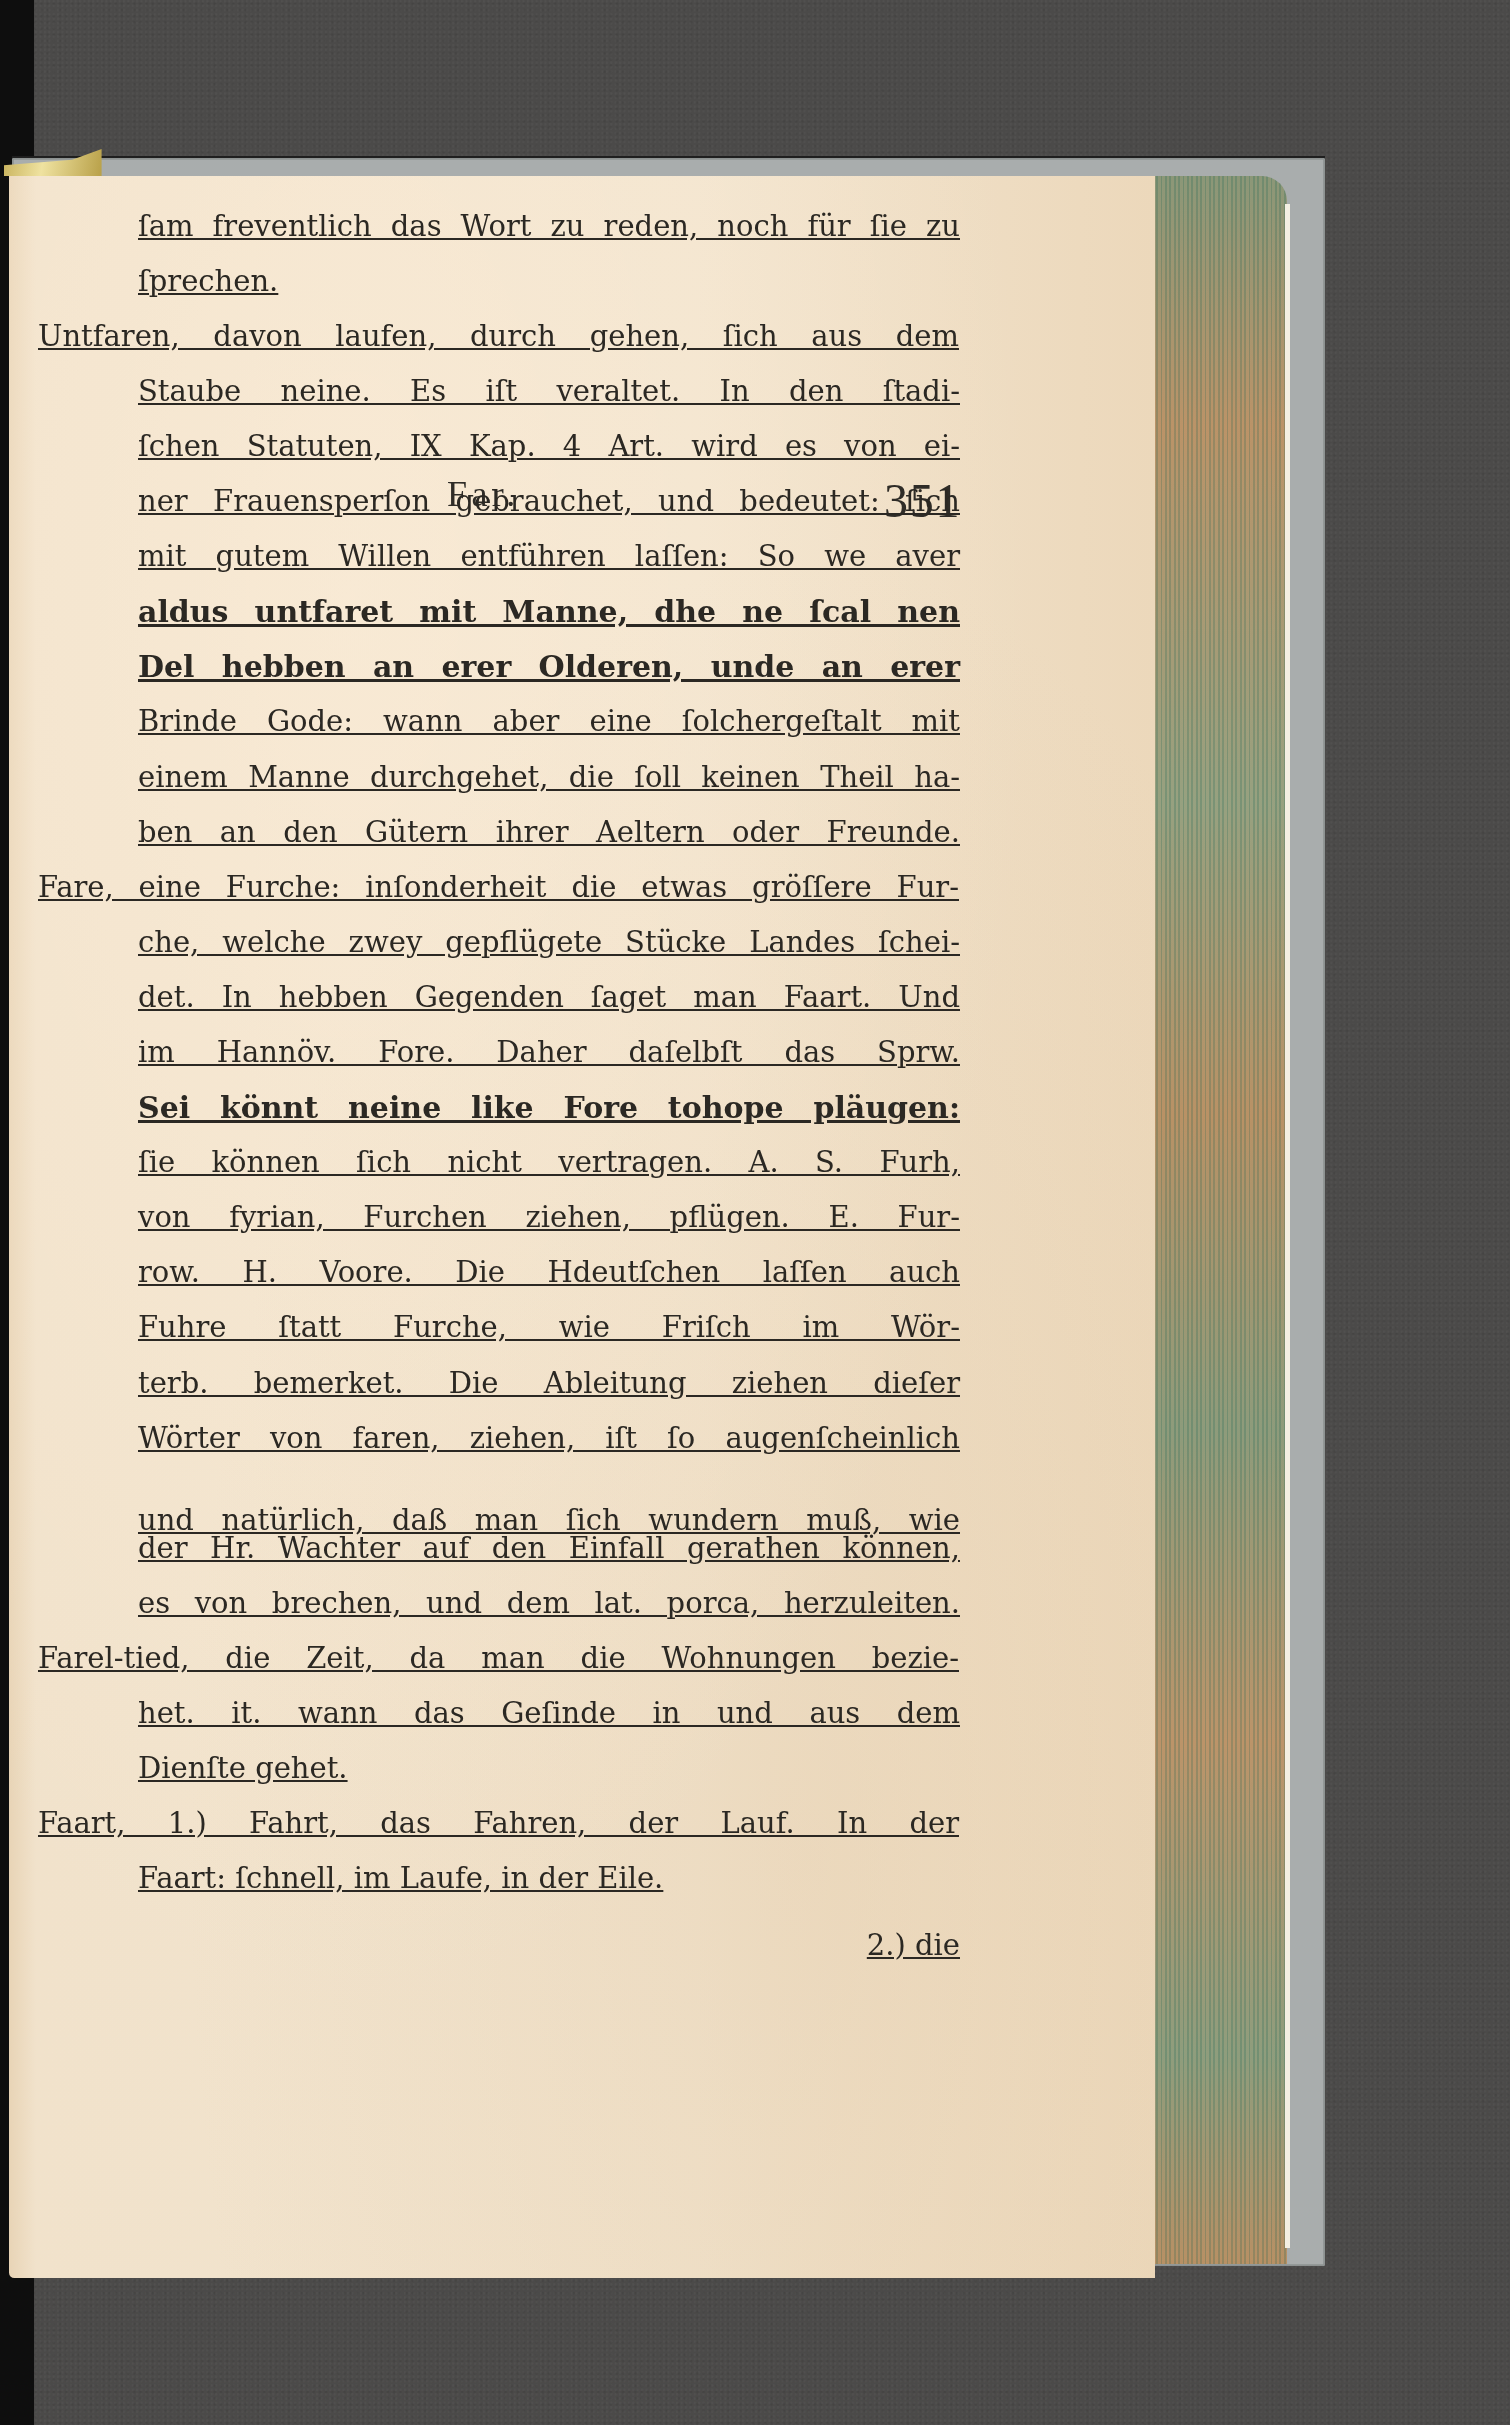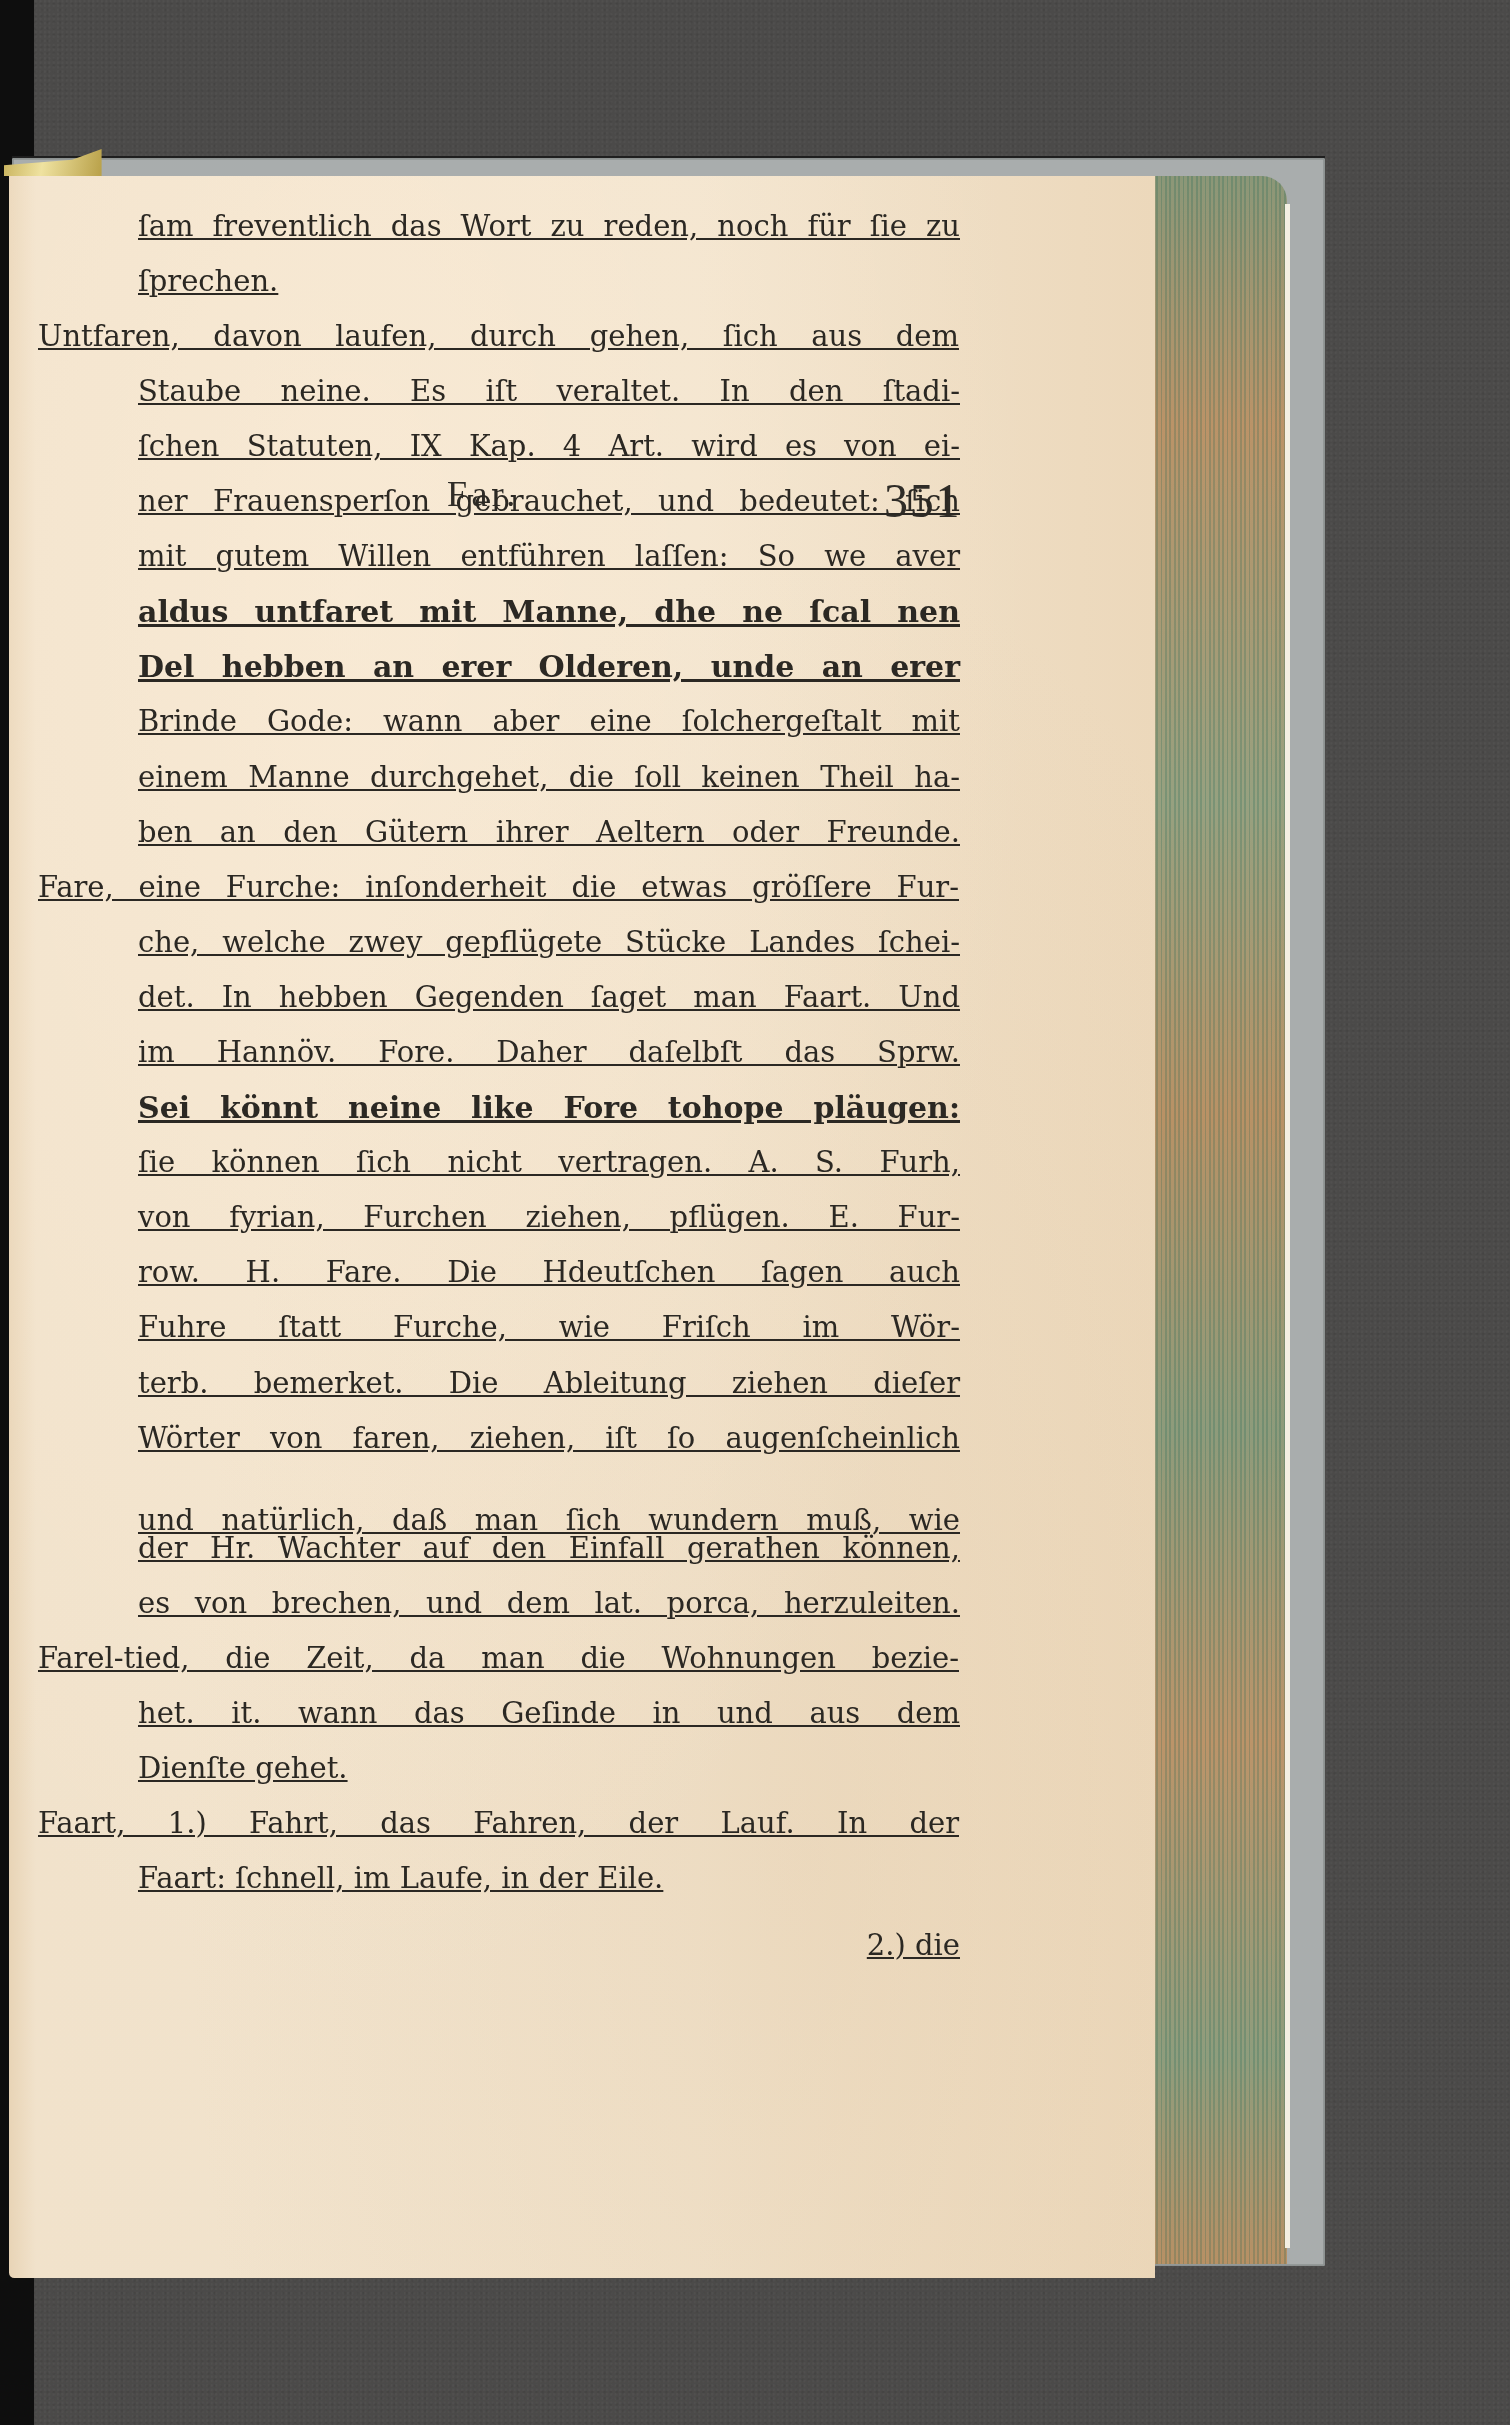--- a/index.html
+++ b/index.html
@@ -104,21 +104,21 @@
       <div class="line justify" style="top: 147px;">Brinde Gode: wann aber eine ſolchergeſtalt mit</div>
       <div class="line justify" style="top: 203px;">einem Manne durchgehet, die ſoll keinen Theil ha-</div>
       <div class="line justify" style="top: 258px;">ben an den Gütern ihrer Aeltern oder Freunde.</div>
       <div class="line lead justify" style="top: 313px;">Fare, eine Furche: inſonderheit die etwas gröſſere Fur-</div>
       <div class="line justify" style="top: 368px;">che, welche zwey gepflügete Stücke Landes ſchei-</div>
       <div class="line justify" style="top: 423px;">det. In hebben Gegenden ſaget man Faart. Und</div>
       <div class="line justify" style="top: 478px;">im Hannöv. Fore. Daher daſelbſt das Sprw.</div>
       <div class="line large justify" style="top: 533px;">Sei könnt neine like Fore tohope pläugen:</div>
       <div class="line justify" style="top: 588px;">ſie können ſich nicht vertragen. A. S. Furh,</div>
       <div class="line justify" style="top: 643px;">von fyrian, Furchen ziehen, pflügen. E. Fur-</div>
-      <div class="line justify" style="top: 698px;">row. H. Fare. Die Hdeutſchen ſagen auch</div>
+      <div class="line justify" style="top: 698px;">row. H. Voore. Die Hdeutſchen laſſen auch</div>
       <div class="line justify" style="top: 753px;">Fuhre ſtatt Furche, wie Friſch im Wör-</div>
       <div class="line justify" style="top: 809px;">terb. bemerket. Die Ableitung ziehen dieſer</div>
       <div class="line justify" style="top: 864px;">Wörter von faren, ziehen, iſt ſo augenſcheinlich</div>
       <div class="line justify" style="top: 946px;">und natürlich, daß man ſich wundern muß, wie</div>
       <div class="line justify" style="top: 974px;">der Hr. Wachter auf den Einfall gerathen können,</div>
       <div class="line justify" style="top: 1029px;">es von brechen, und dem lat. porca, herzuleiten.</div>
       <div class="line lead justify" style="top: 1084px;">Farel-tied, die Zeit, da man die Wohnungen bezie-</div>
       <div class="line justify" style="top: 1139px;">het. it. wann das Geſinde in und aus dem</div>
       <div class="line left" style="top: 1194px;">Dienſte gehet.</div>
       <div class="line lead justify" style="top: 1249px;">Faart, 1.) Fahrt, das Fahren, der Lauf. In der</div>

